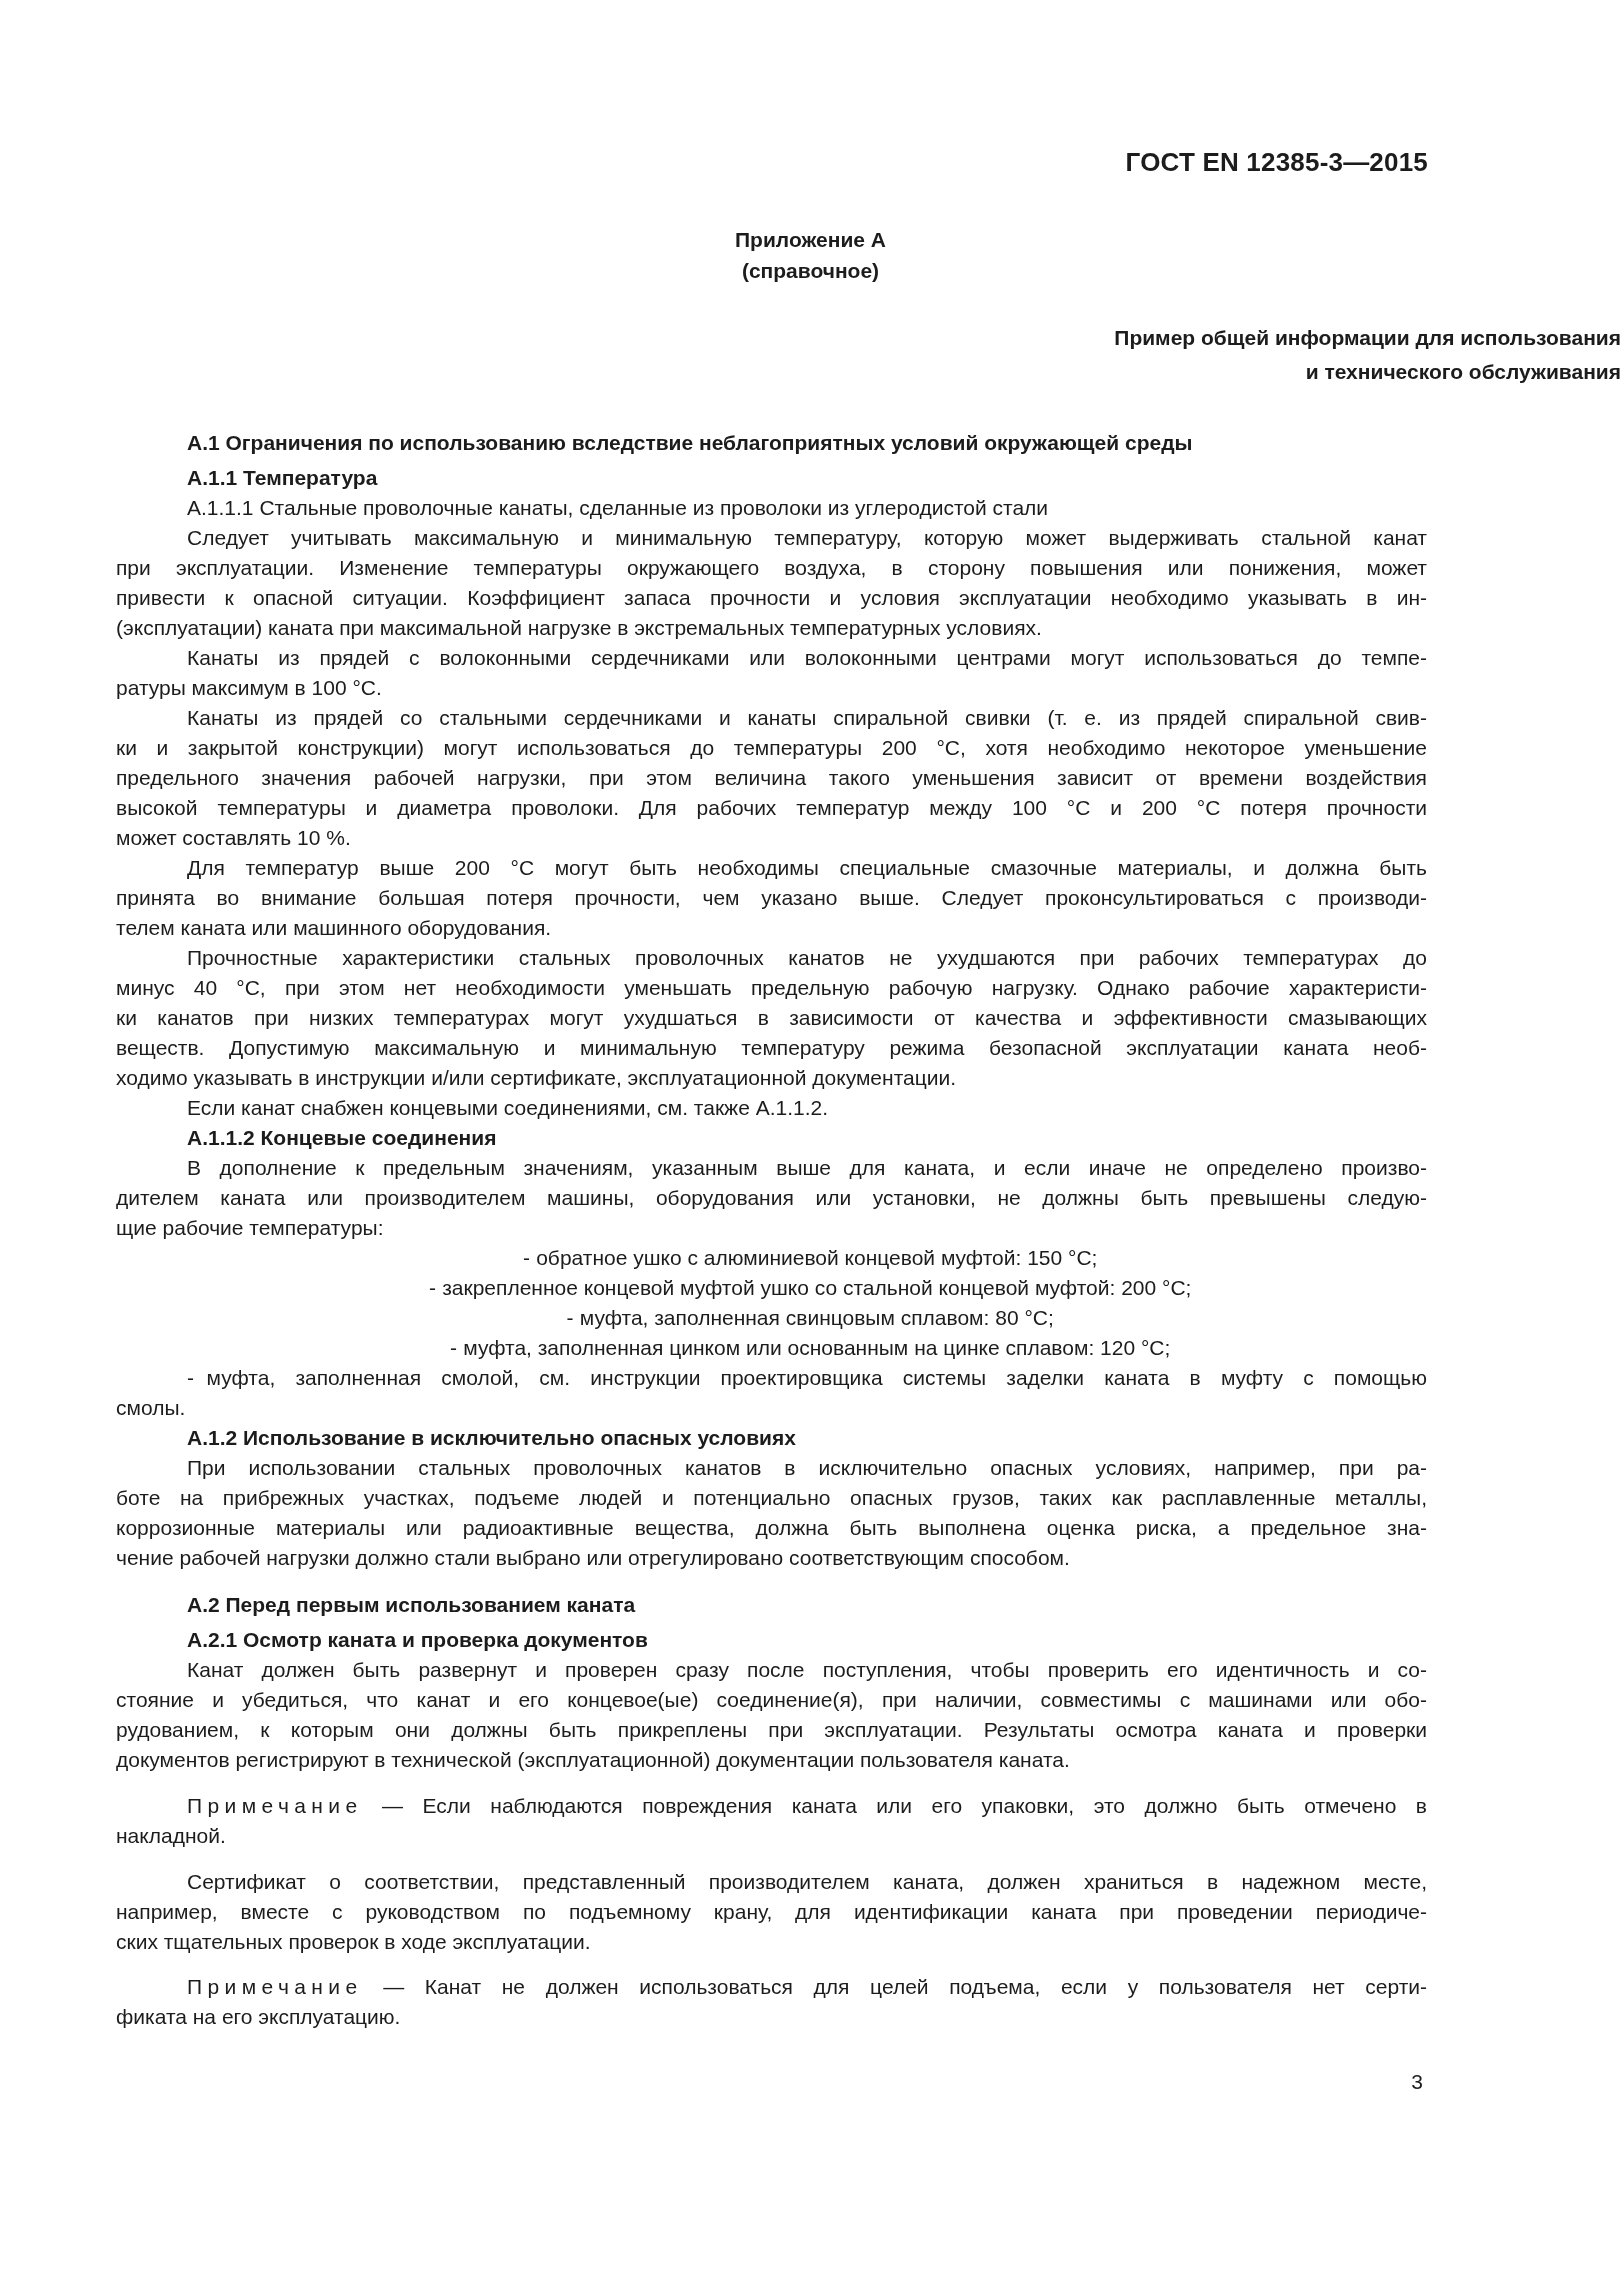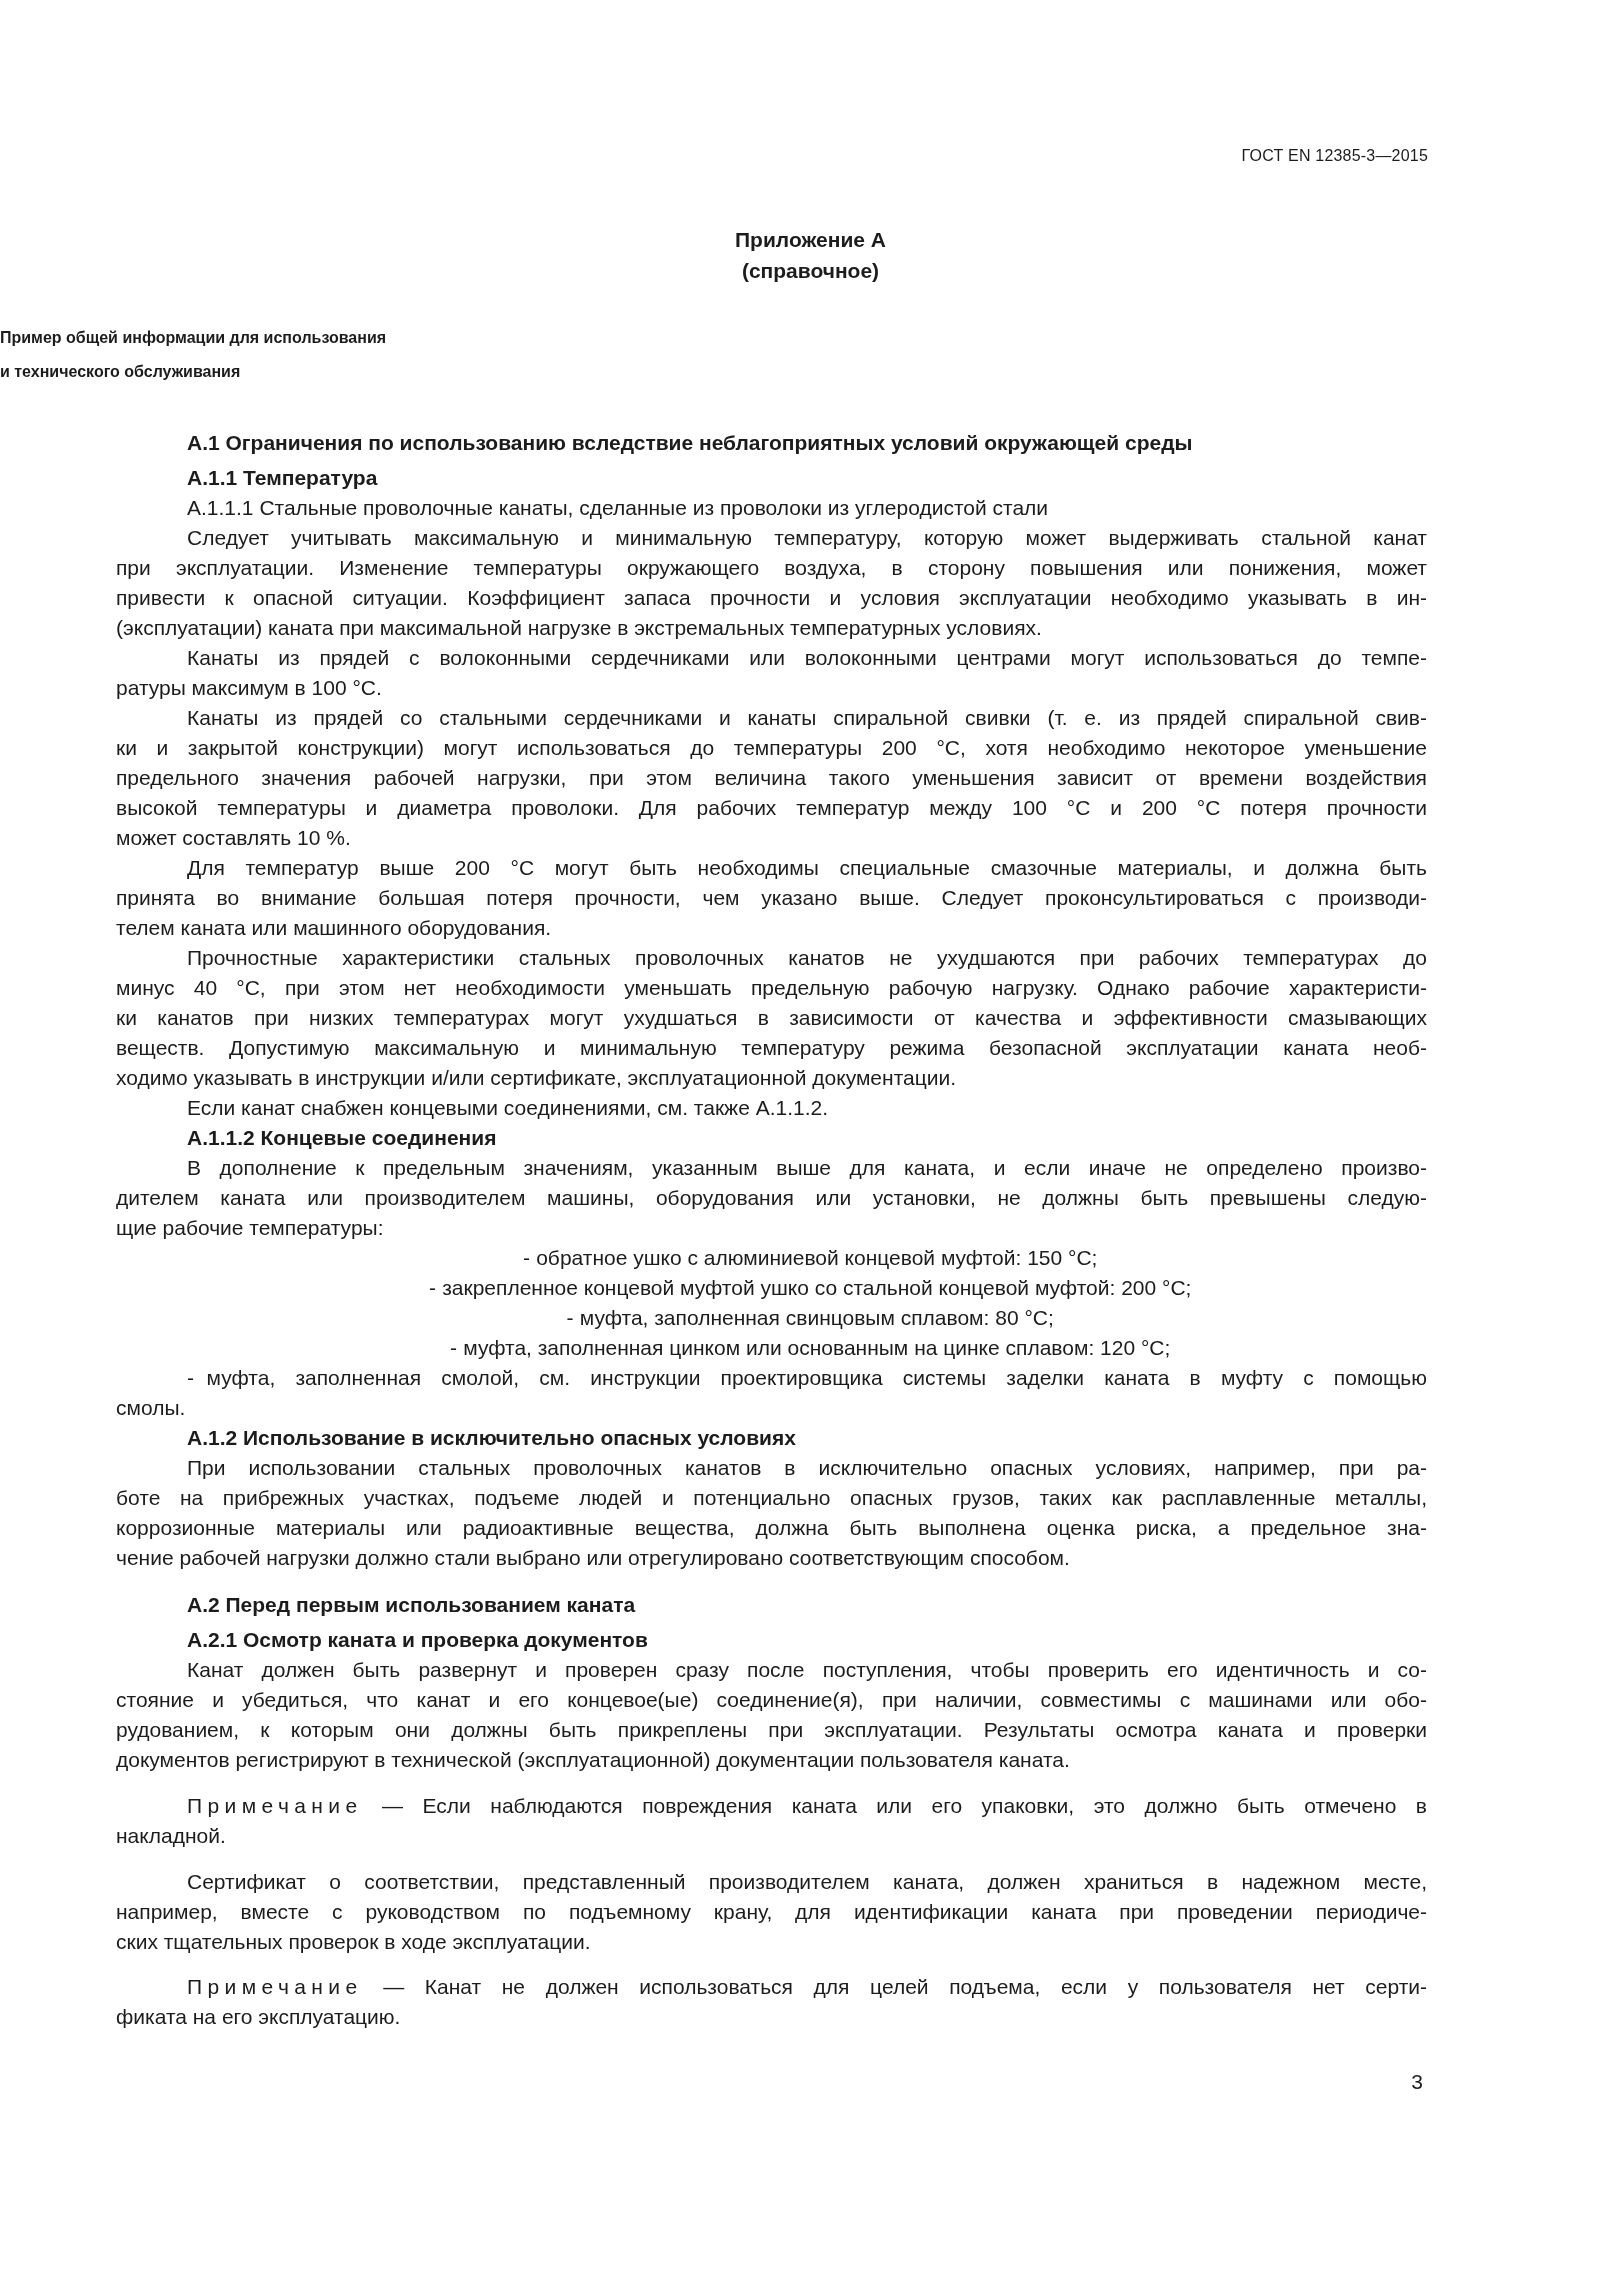--- a/index.html
+++ b/index.html
@@ -1,20 +1,20 @@
 <!DOCTYPE html>
 <html><head>
 <meta charset="utf-8">
 <style>
   html, body { margin: 0; padding: 0; background: #ffffff; }
   body { width: 1621px; height: 2293px; position: relative; overflow: hidden;
          font-family: "Liberation Sans", sans-serif; color: #1c1c1c; }
-  .doc-code { position: absolute; top: 147px; right: 193px; font-weight: normal; font-size: 16px; letter-spacing: 0.2px; }
+  .doc-code { position: absolute; top: 147px; right: 193px; font-weight: bold; font-size: 26px; letter-spacing: 0.2px; }
   .annex { position: absolute; top: 224px; left: 0; width: 1621px; text-align: center; font-weight: bold; font-size: 21px; line-height: 31px; }
-  .annex-title { position: absolute; top: 321px; left: 0; width: 1621px; text-align: left; font-weight: bold; font-size: 16px; line-height: 34px; }
+  .annex-title { position: absolute; top: 321px; left: 0; width: 1621px; text-align: right; font-weight: bold; font-size: 21px; line-height: 34px; }
   .body { position: absolute; top: 428px; left: 116px; width: 1311px; font-size: 21px; line-height: 30px; }
   .line { display: block; white-space: nowrap; text-align: justify; text-align-last: justify; height: 30px; }
   .line.last { text-align-last: left; }
   .ind { padding-left: 71px; }
   .h { font-weight: bold; padding-left: 71px; display: block; height: 30px; white-space: nowrap; }
   .gap-s { height: 4.9px; }
   .gap-m { height: 15.7px; }
   .gap-l { height: 17.6px; }
   .note-label { letter-spacing: 5.4px; }
   .bullet { display: block; white-space: nowrap; padding-left: 71px; height: 30px; text-align: center; }

